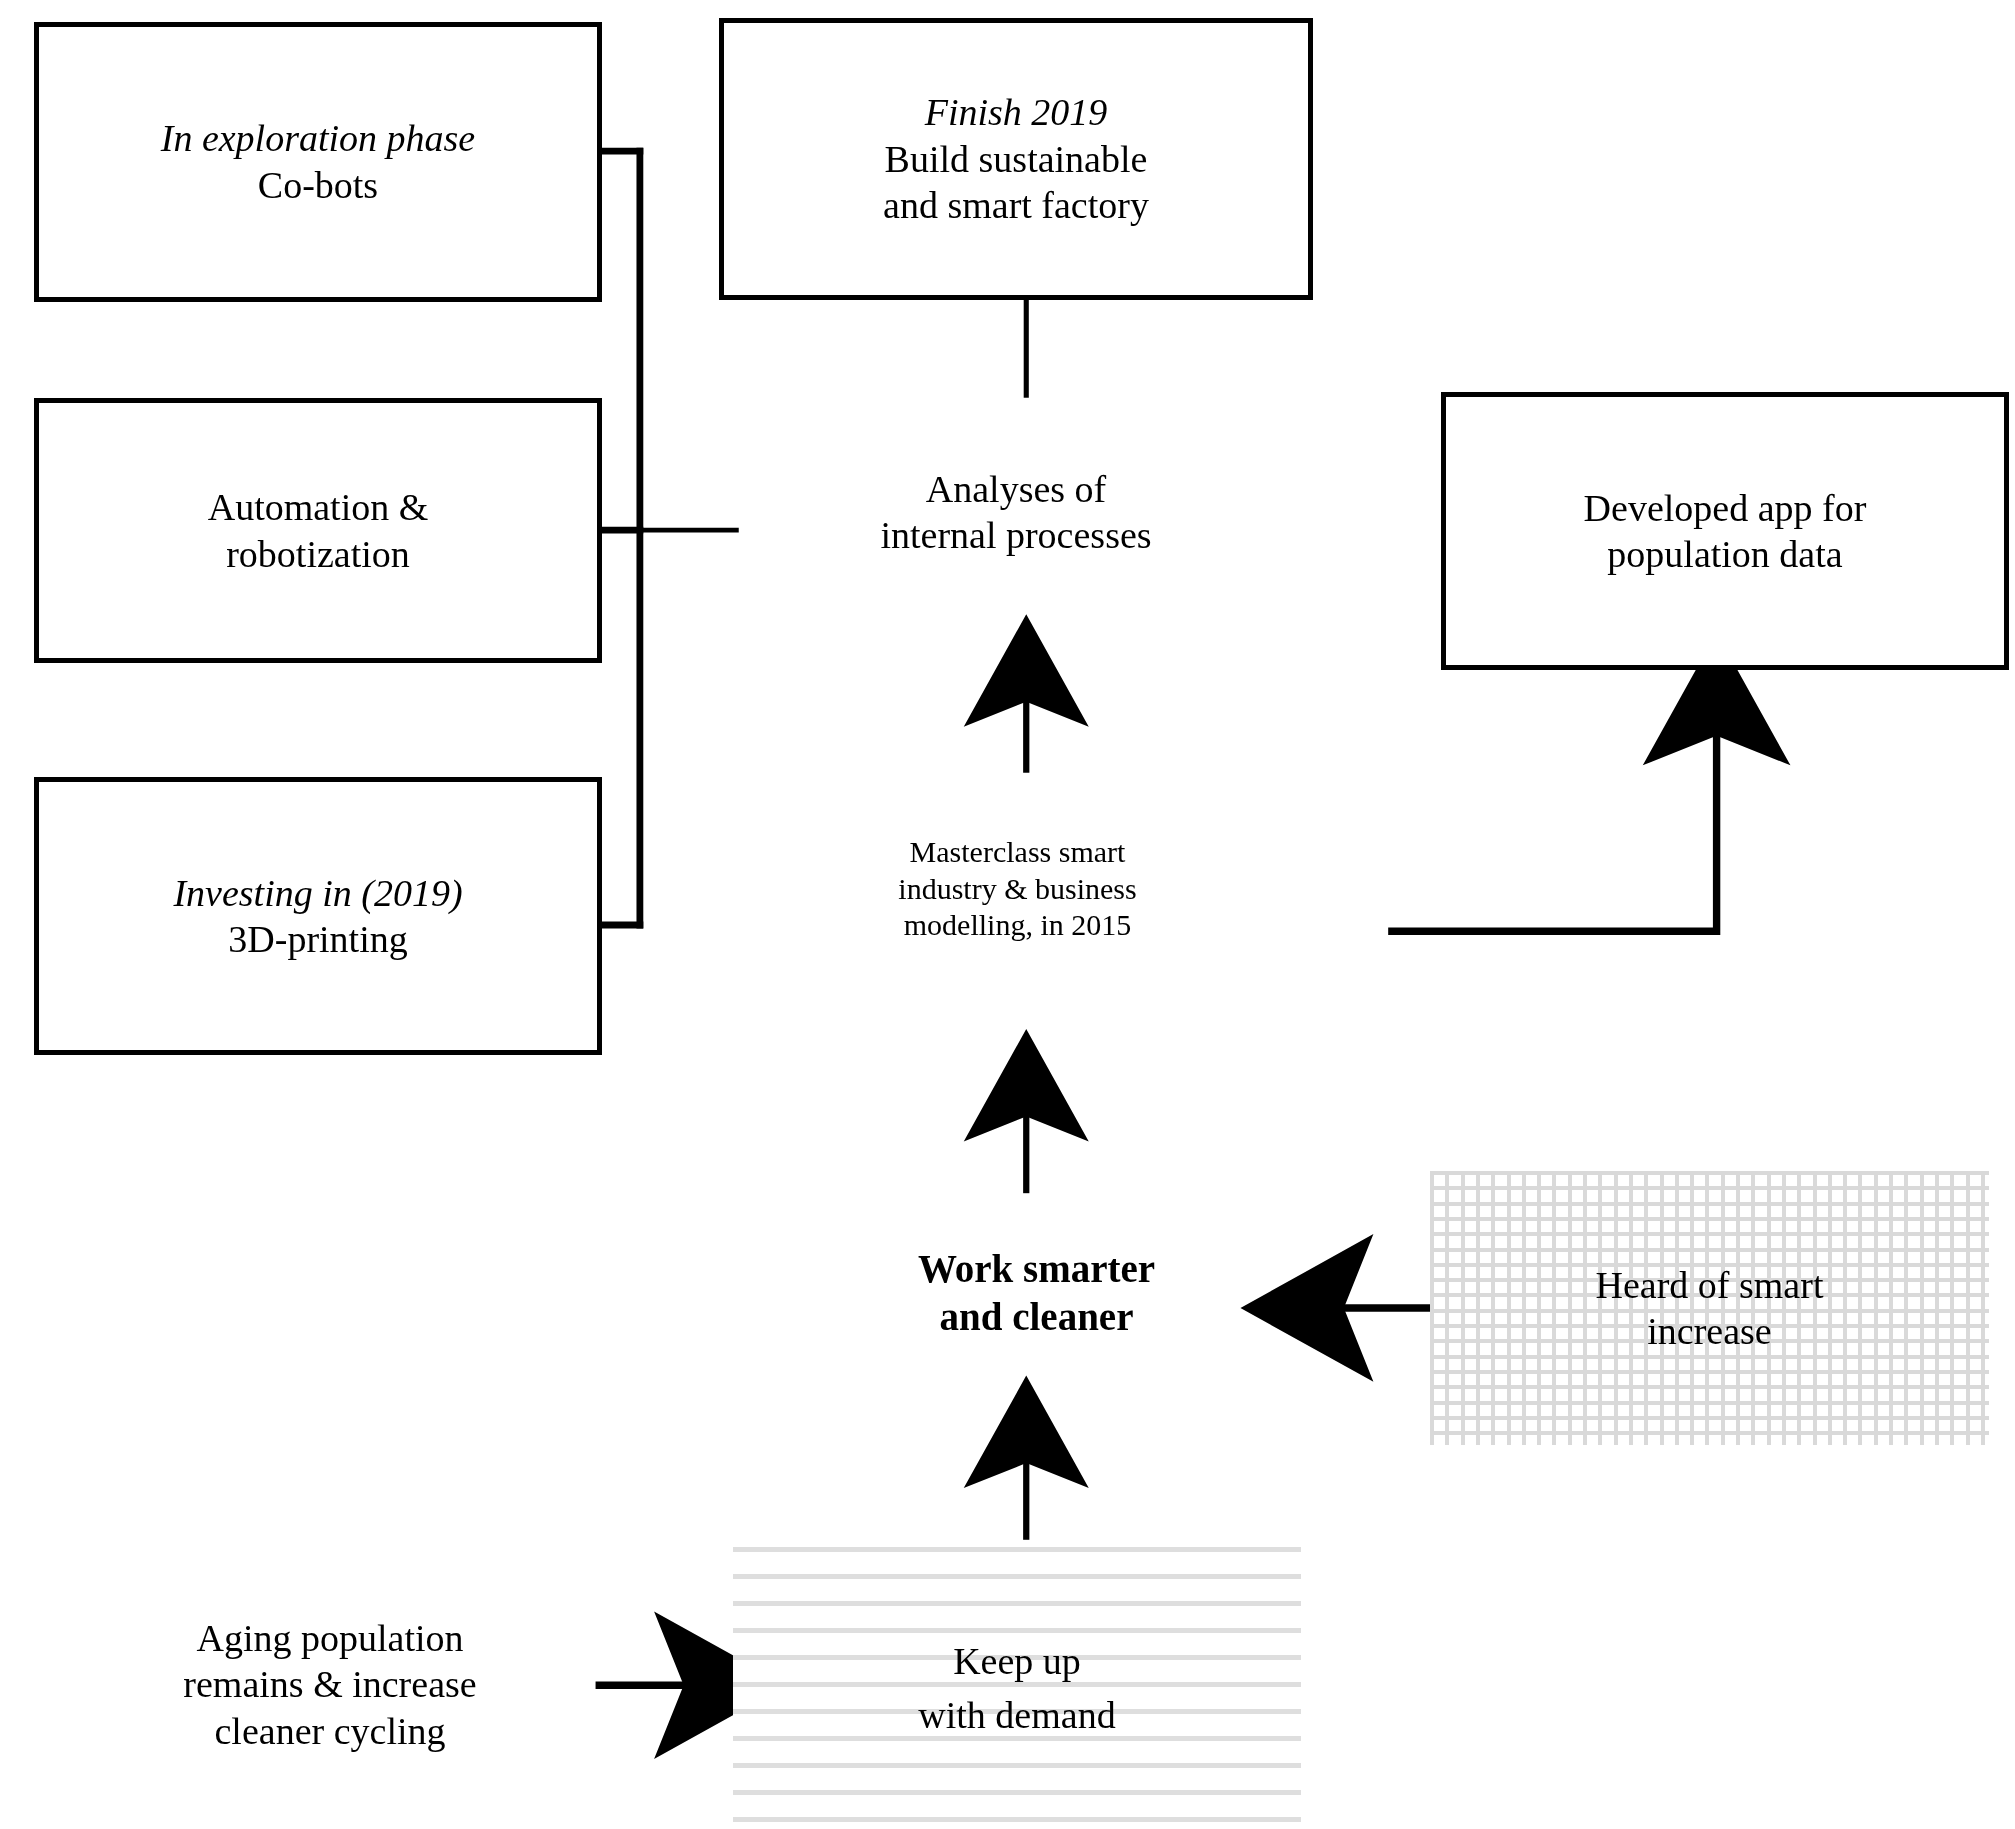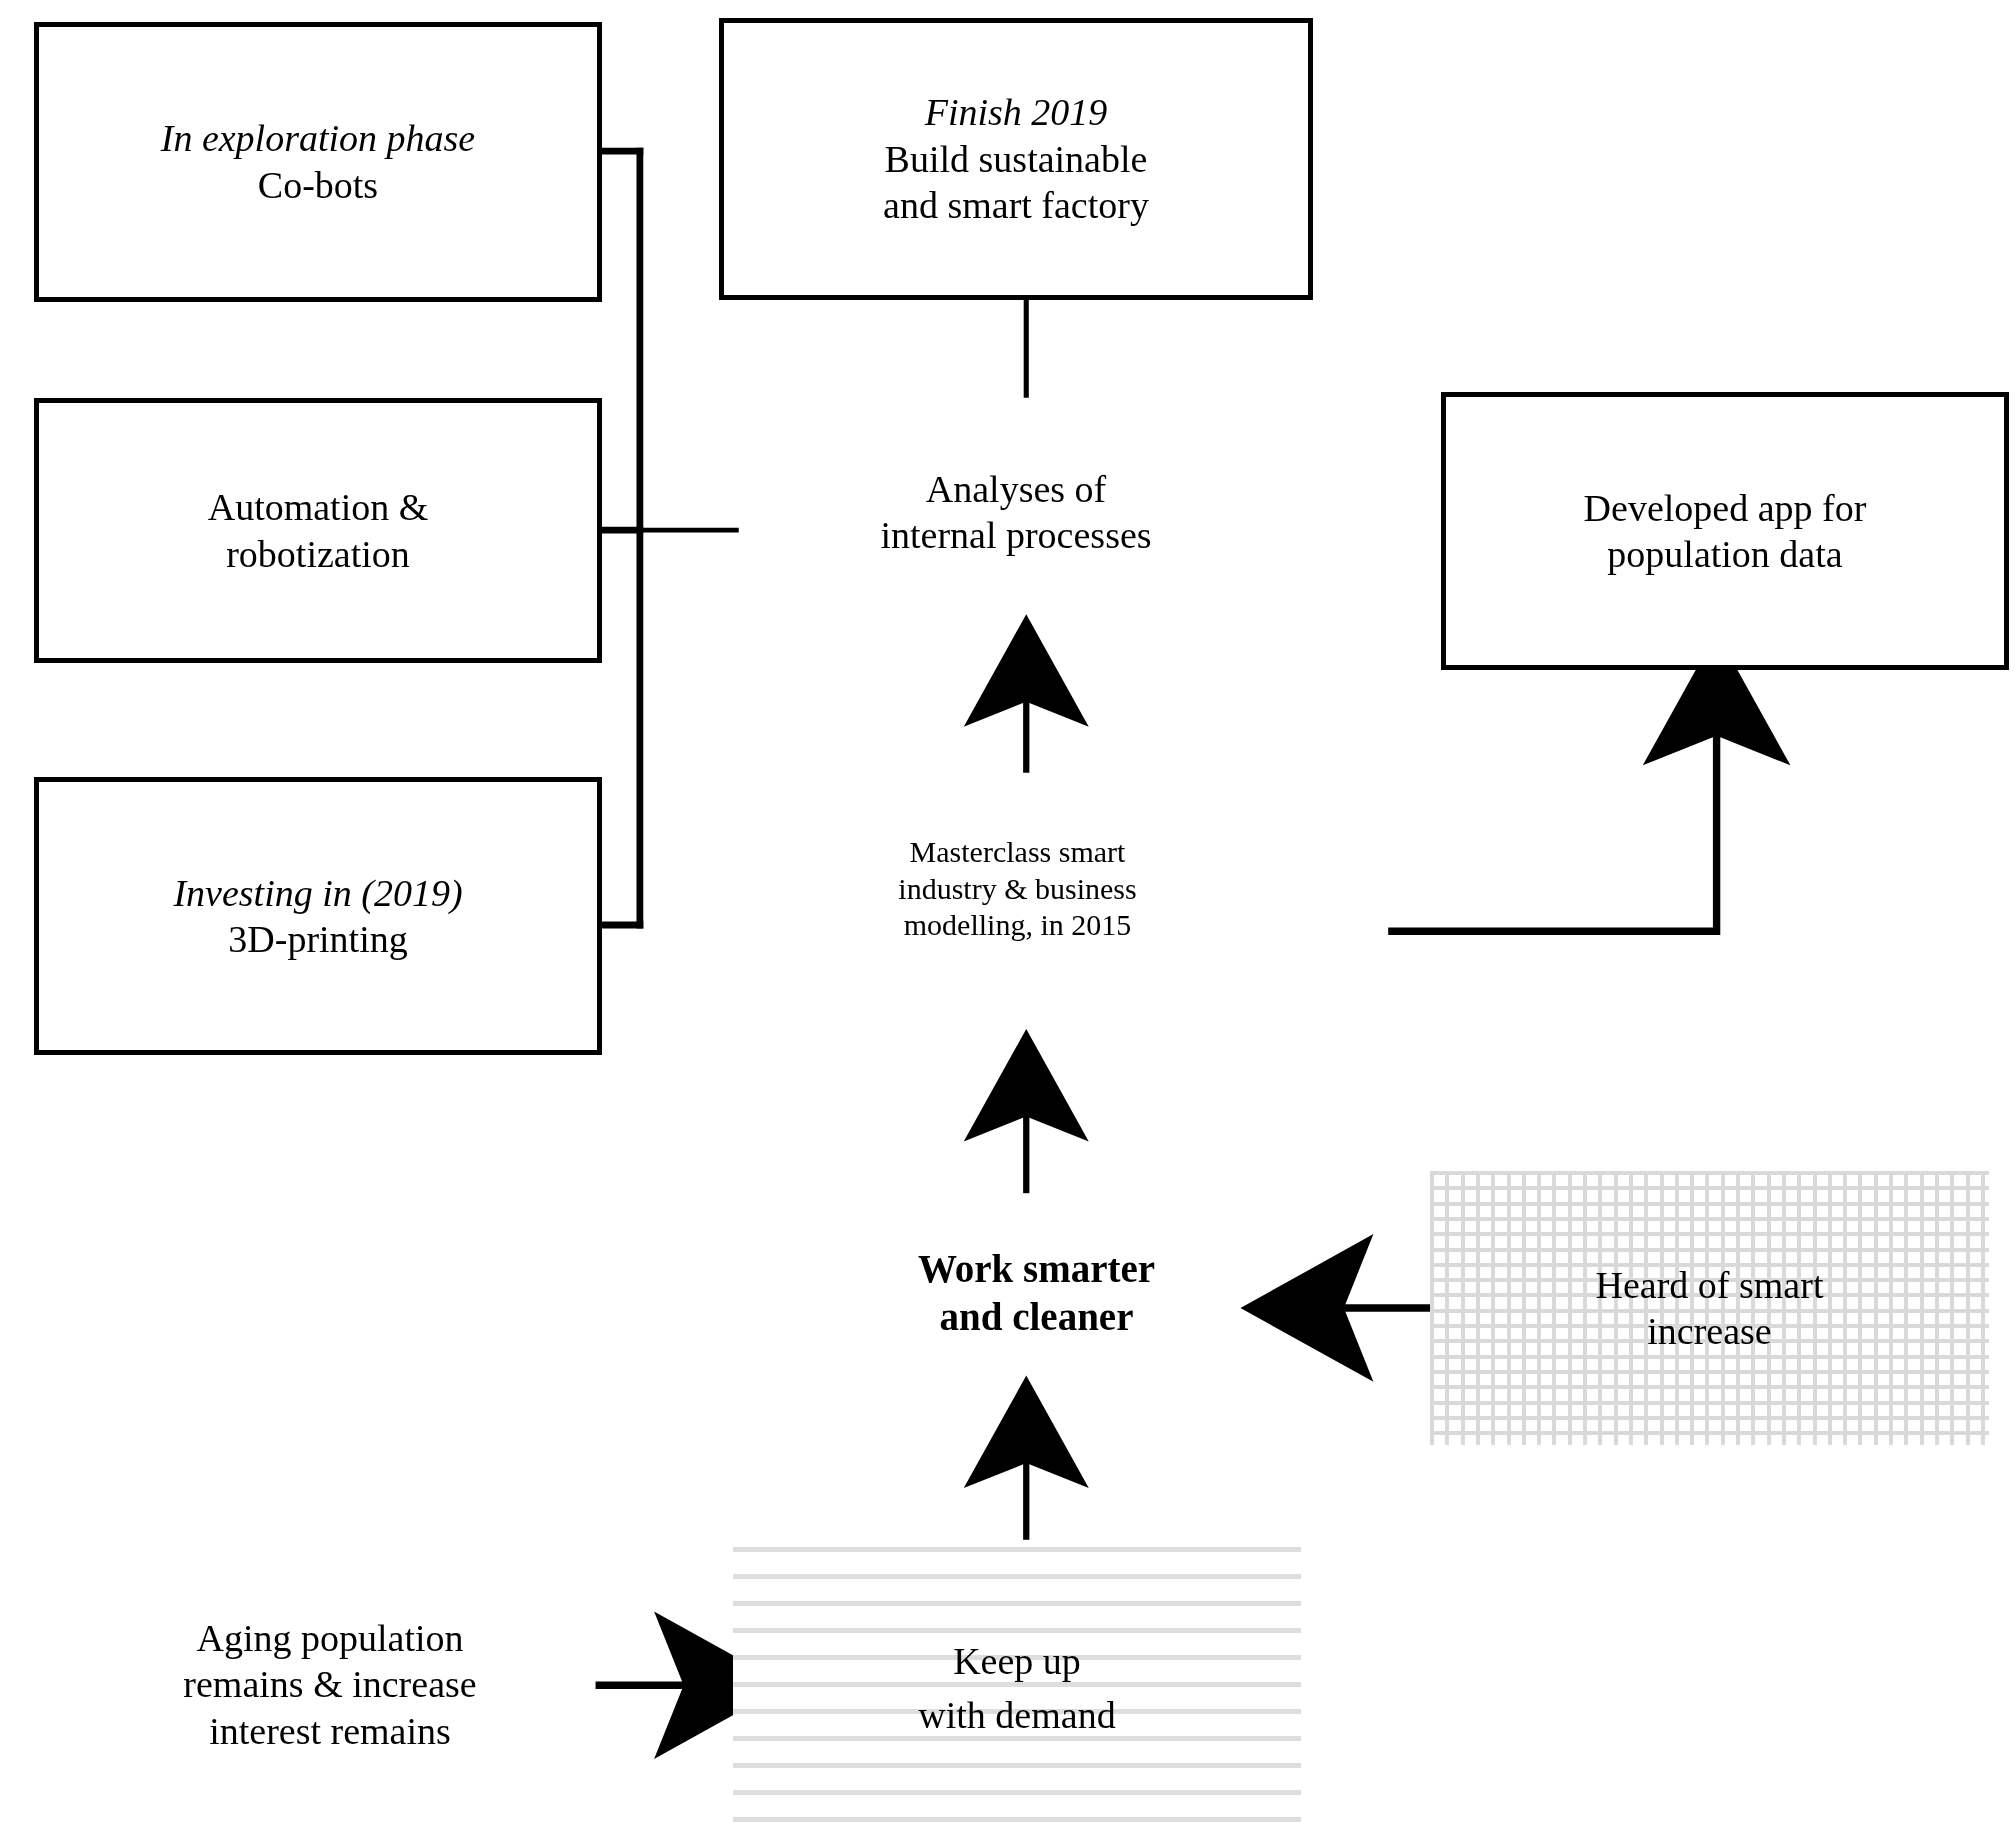--- a/index.html
+++ b/index.html
@@ -144,21 +144,21 @@
   </div>
 
   <div class="node grid-fill" style="left:1430px; top:1171px; width:559px; height:274px; font-size:38px;">
     <span class="t">Heard of smart</span>
     <span class="t">increase</span>
   </div>
 
   <div class="node plain" style="left:57px; top:1585px; width:546px; height:199px; font-size:38px;">
     <span class="t">Aging population</span>
     <span class="t">remains &amp; increase</span>
-    <span class="t">interest remains</span>
+    <span class="t">cleaner cycling</span>
   </div>
 
   <div class="node stripe-fill" style="left:733px; top:1547px; width:568px; height:282px; font-size:38px;">
     <span class="t">Keep up</span>
     <span class="t">with demand</span>
   </div>
 
 </div>
 
 

